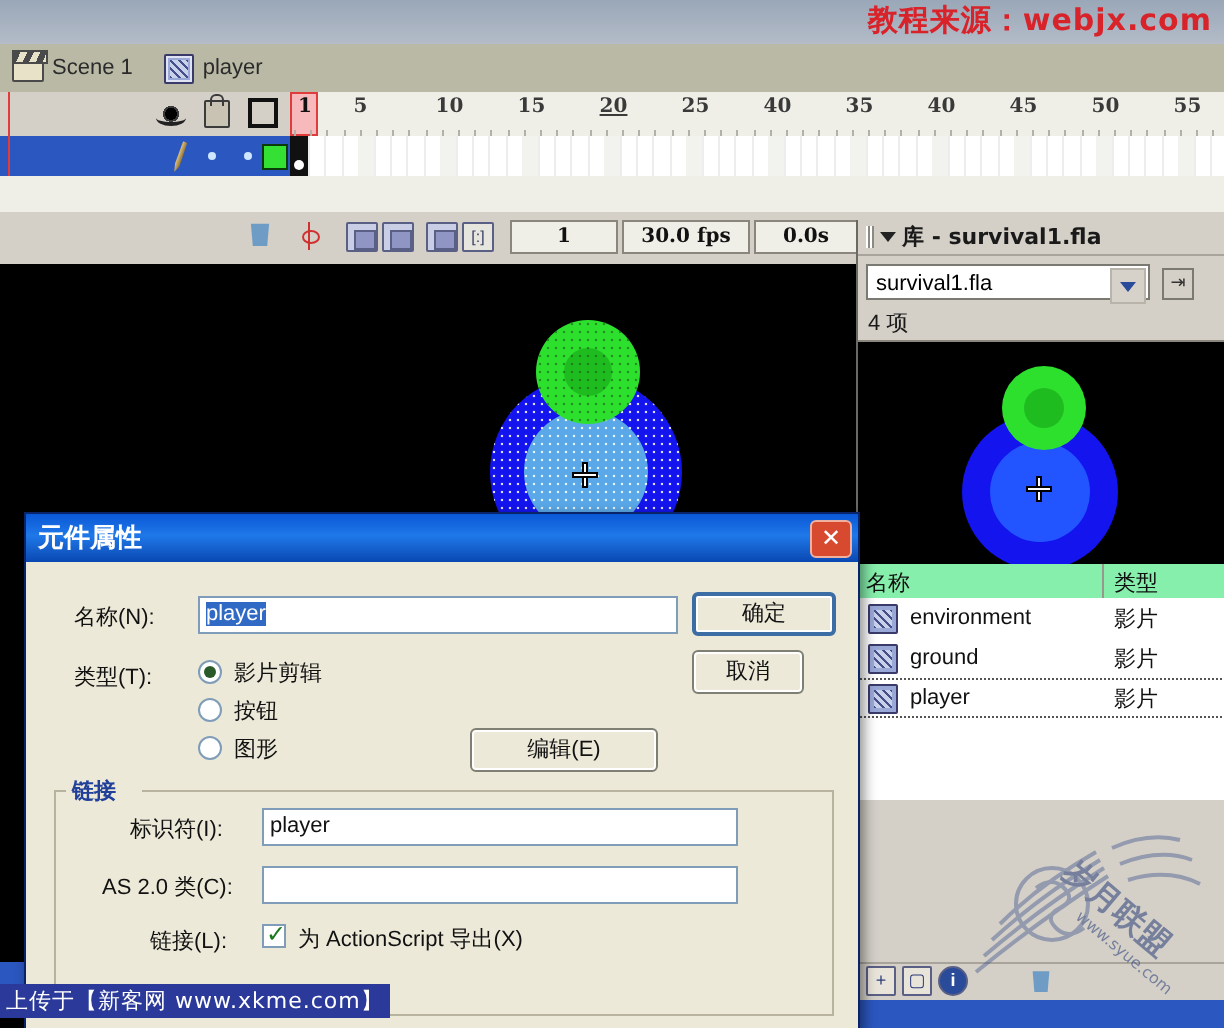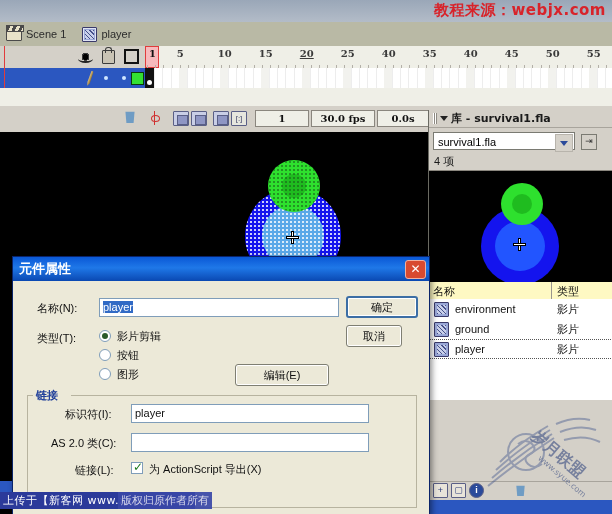--- a/index.html
+++ b/index.html
@@ -122,21 +122,21 @@
     border-top:1px solid #8a867e;border-bottom:1px solid #8a867e;}
   #lib-art{position:absolute;left:52px;top:12px;width:82px;height:90px;}
   #p-blue{left:0;top:24px;width:78px;height:78px;background:#1414ee;}
   #p-blue2{left:14px;top:38px;width:50px;height:50px;background:#2255ff;}
   #p-green{left:20px;top:0;width:42px;height:42px;background:#2ee02e;}
   #p-green2{left:31px;top:11px;width:20px;height:20px;background:#1fbc1f;}
   #p-reg{position:absolute;left:33px;top:56px;width:11px;height:11px;}
   #p-reg:before{content:"";position:absolute;left:5px;top:0;width:1px;height:11px;background:#fff;box-shadow:0 0 0 1px #000;}
   #p-reg:after{content:"";position:absolute;left:0;top:5px;width:11px;height:1px;background:#fff;box-shadow:0 0 0 1px #000;}
 
-  #lib-header{position:absolute;left:0;top:172px;width:184px;height:17px;background:#fef9c3;
+  #lib-header{position:absolute;left:0;top:172px;width:184px;height:17px;background:#86efac;
     border-bottom:1px solid #9a968e;}
   #lib-header .colname{position:absolute;left:4px;top:2px;font-size:11px;color:#111;}
   #lib-header .coltype{position:absolute;left:128px;top:2px;font-size:11px;color:#111;}
   #lib-header .vsep{position:absolute;left:122px;top:0;width:1px;height:17px;background:#9a968e;}
   #lib-list{position:absolute;left:0;top:189px;width:184px;height:101px;background:#fff;}
   .lib-row{position:relative;height:20px;display:flex;align-items:center;}
   .lib-row.selected{outline:1px dotted #555;outline-offset:-1px;background:#fff;}
   .lib-icon{width:13px;height:13px;margin-left:5px;margin-right:6px;border:1px solid #3a3a6a;
     background:#9aa8d8;position:relative;border-radius:1px;flex:none;}
   .lib-icon:after{content:"";position:absolute;left:2px;top:2px;width:9px;height:9px;
@@ -513,14 +513,13 @@
   <span class="dlg-label" style="left:38px;top:179px">AS 2.0 类(C):</span>
   <span class="dlg-input" style="left:118px;top:176px;width:238px"></span>
 
   <span class="dlg-label" style="left:62px;top:206px">链接(L):</span>
   <span class="chk on" style="left:118px;top:205px"></span>
   <span class="dlg-label" style="left:136px;top:205px">为 ActionScript 导出(X)</span>
 </div>
 
 <div class="abs" id="wm-bottom">
   <span class="b1">上传于【新客网 www.xkme.com】</span>
-  <span class="b2">版权归原作者所有</span>
 </div>
 
 </body></html>

